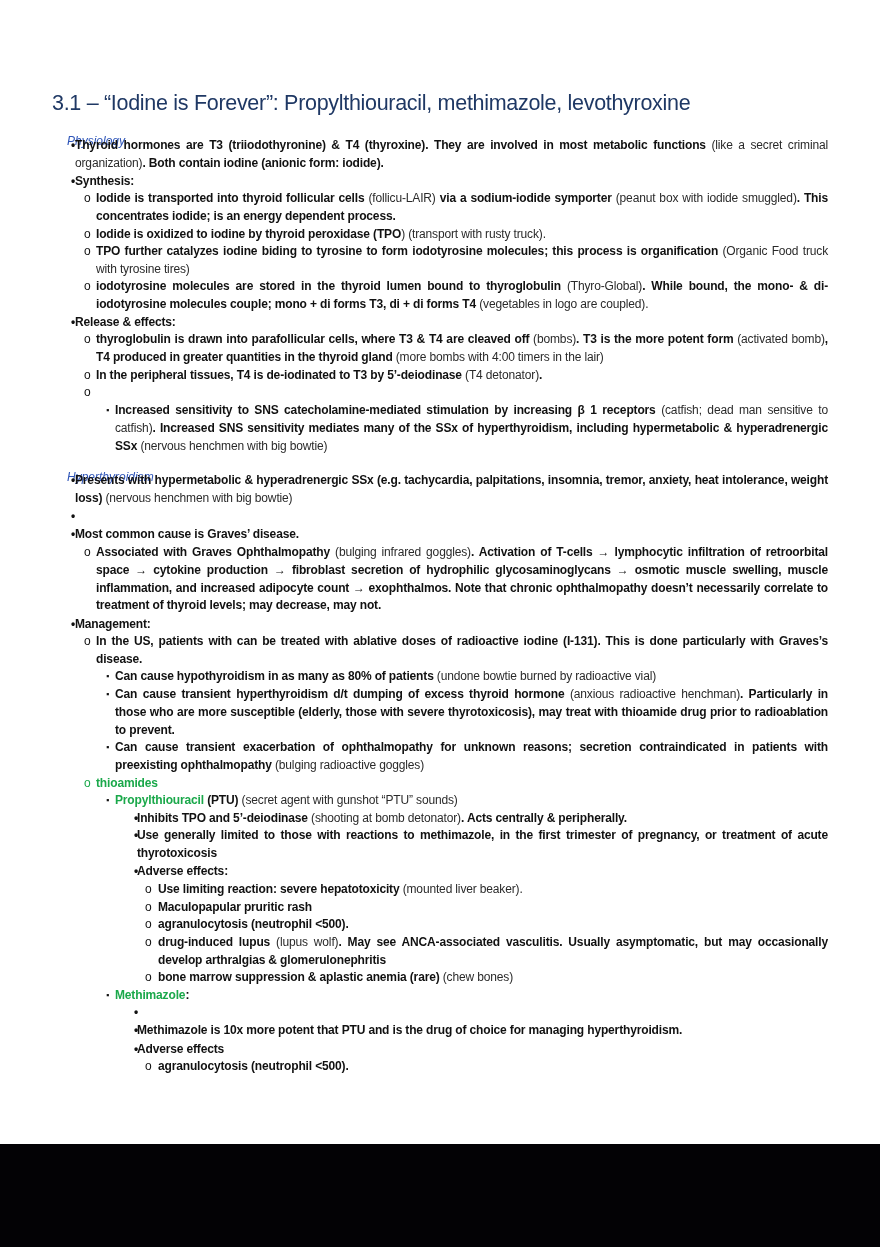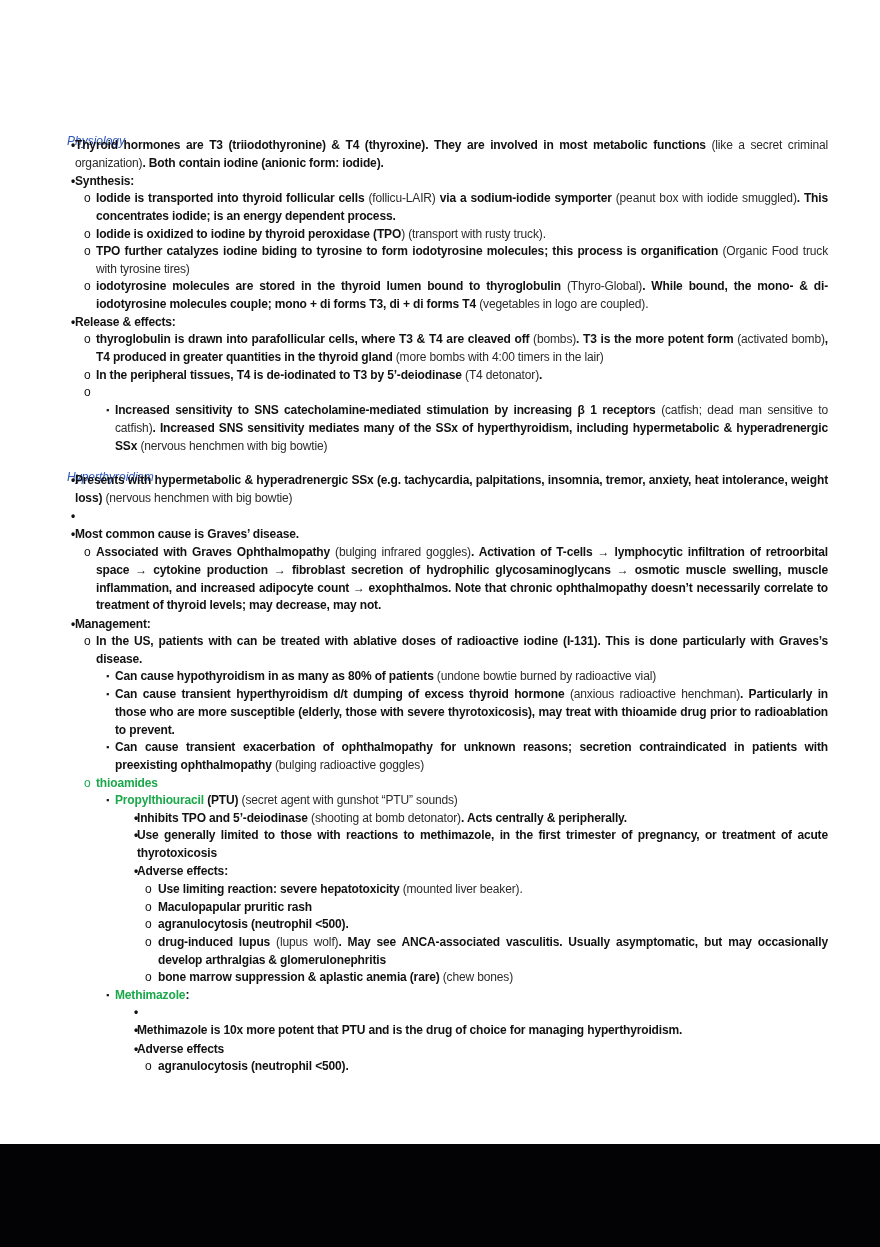--- a/index.html
+++ b/index.html
@@ -36,20 +36,21 @@
   .l4 { left: 137px; width: 691px; }
   .l4 .bul { left: -3px; }
   .l5 { left: 158px; width: 670px; }
   .l5 .bul { left: -13px; font-weight: normal; }
 </style>
 </head>
 <body>
 
 <div class="page">
 
+  <h1 class="title">3.1 – “Iodine is Forever”: Propylthiouracil, methimazole, levothyroxine</h1>
 
   <h2 class="section" style="top:119px">Physiology</h2>
 
   <div class="content">
 
     <div class="item l1" style="top:137px">
       <span class="bul">•</span>
       <span class="b">Thyroid hormones are T3 (triiodothyronine) &amp; T4 (thyroxine). They are involved in most metabolic functions</span><span class="n"> (like a secret criminal organization)</span><span class="b">. Both contain iodine (anionic form: iodide).</span>
     </div>
 

